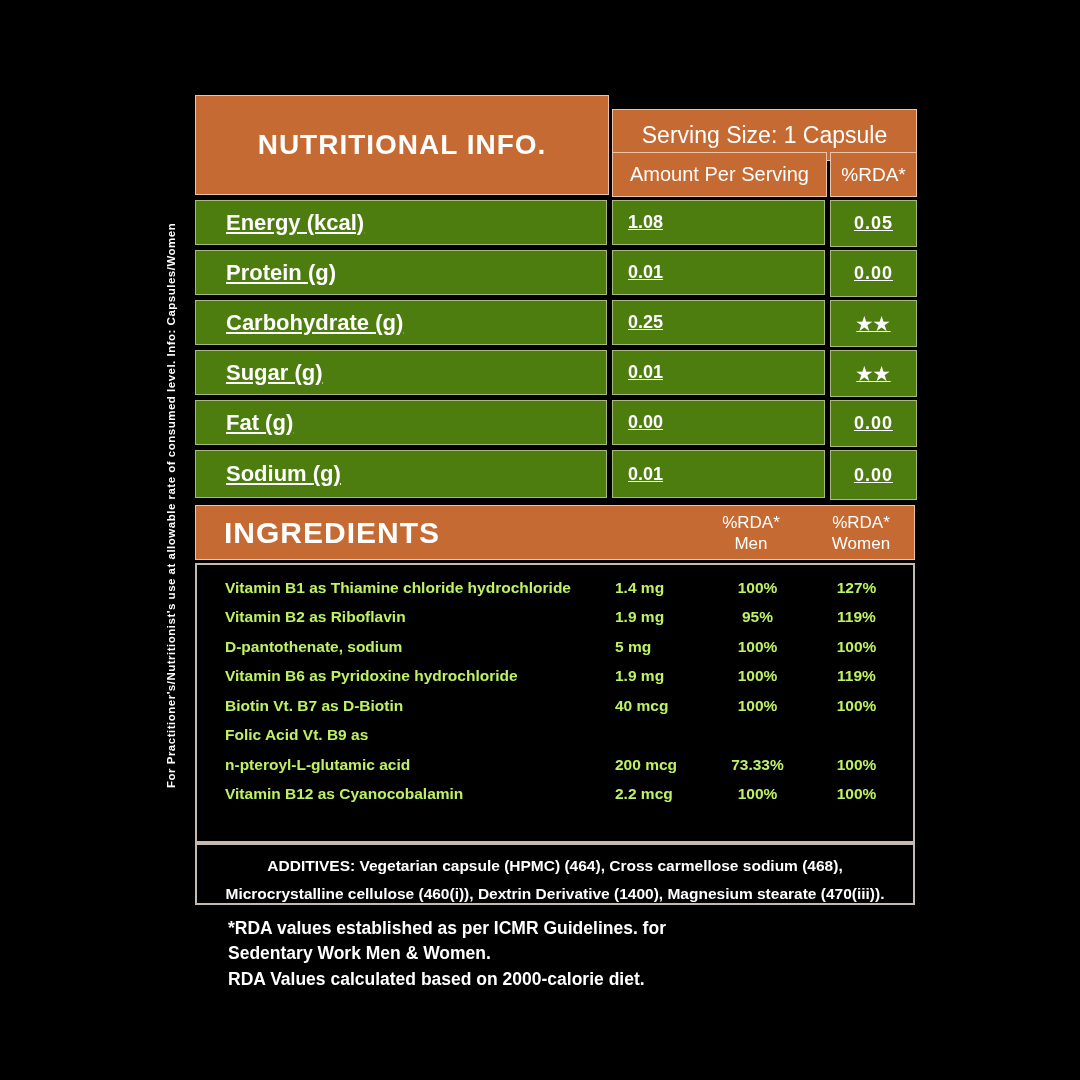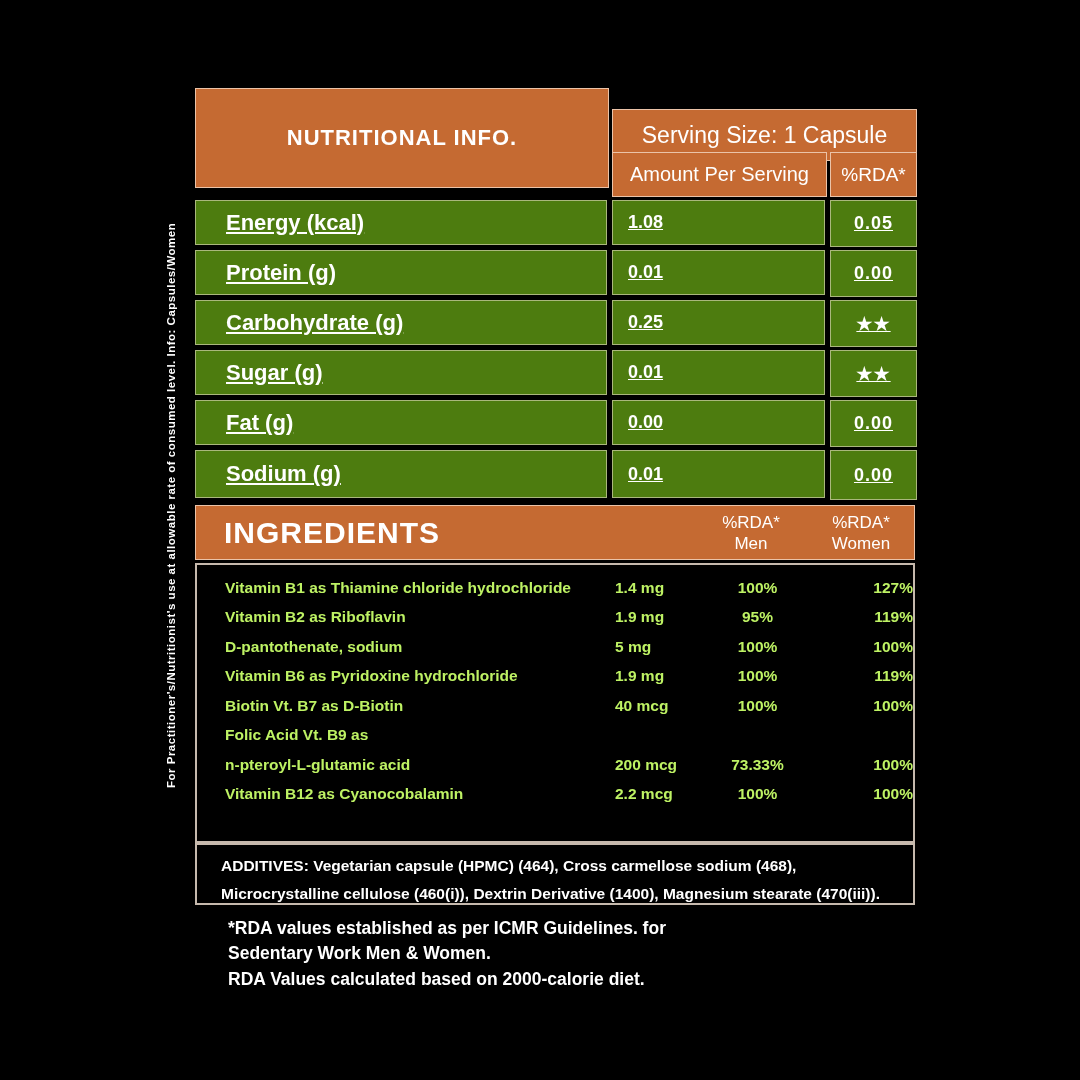--- a/index.html
+++ b/index.html
@@ -7,23 +7,23 @@
     width:1080px;height:1080px;position:relative;overflow:hidden;
     background:#000000;
     font-family:"Liberation Sans", sans-serif;
     -webkit-font-smoothing:antialiased;
   }
   .abs{position:absolute;}
   .orange{background:#c56a32;border:1px solid rgba(247,226,208,.75);}
 
   
   .hdr-title{
-    left:195px;top:88px;width:412px;height:98px;
-    display:flex;align-items:center;justify-content:center;
-    font-size:22px;font-weight:bold;letter-spacing:1px;color:#fff;
+    left:195px;top:95px;width:412px;height:98px;
+    display:flex;align-items:center;justify-content:center;
+    font-size:28px;font-weight:bold;letter-spacing:1px;color:#fff;
   }
   .hdr-serving{
     left:612px;top:109px;width:303px;height:50px;
     display:flex;align-items:center;justify-content:center;
     font-size:23px;color:#fff;font-weight:500;
   }
   .hdr-amount{
     left:612px;top:152px;width:213px;height:43px;
     display:flex;align-items:center;justify-content:center;
     font-size:20px;color:#fff;
@@ -61,27 +61,27 @@
   
   .ing-panel{
     left:195px;top:563px;width:720px;height:280px;box-sizing:border-box;
     background:#000;border:2px solid rgba(247,231,216,.8);
     padding:8px 0 0 28px;
   }
   .irow{display:flex;align-items:center;height:29.5px;color:#bef264;font-weight:bold;font-size:15.5px;}
   .iname{width:390px;}
   .iqty{width:100px;}
   .imen{width:85px;text-align:center;}
-  .iwomen{width:113px;text-align:right;}
+  .iwomen{width:113px;text-align:center;}
 
   
   .additives{
     left:195px;top:843px;width:720px;height:62px;box-sizing:border-box;
     background:#000;border:2px solid rgba(247,231,216,.8);
-    padding:7px 24px;color:#fff;font-weight:bold;font-size:15.5px;line-height:1.8;
+    padding:7px 24px;color:#fff;font-weight:bold;font-size:15.5px;line-height:1.8;text-align:center;
   }
 
   
   .footnote{
     left:228px;top:916px;width:600px;color:#fff;font-weight:bold;
     font-size:17.5px;line-height:1.45;
   }
 
   
   .vnote{

